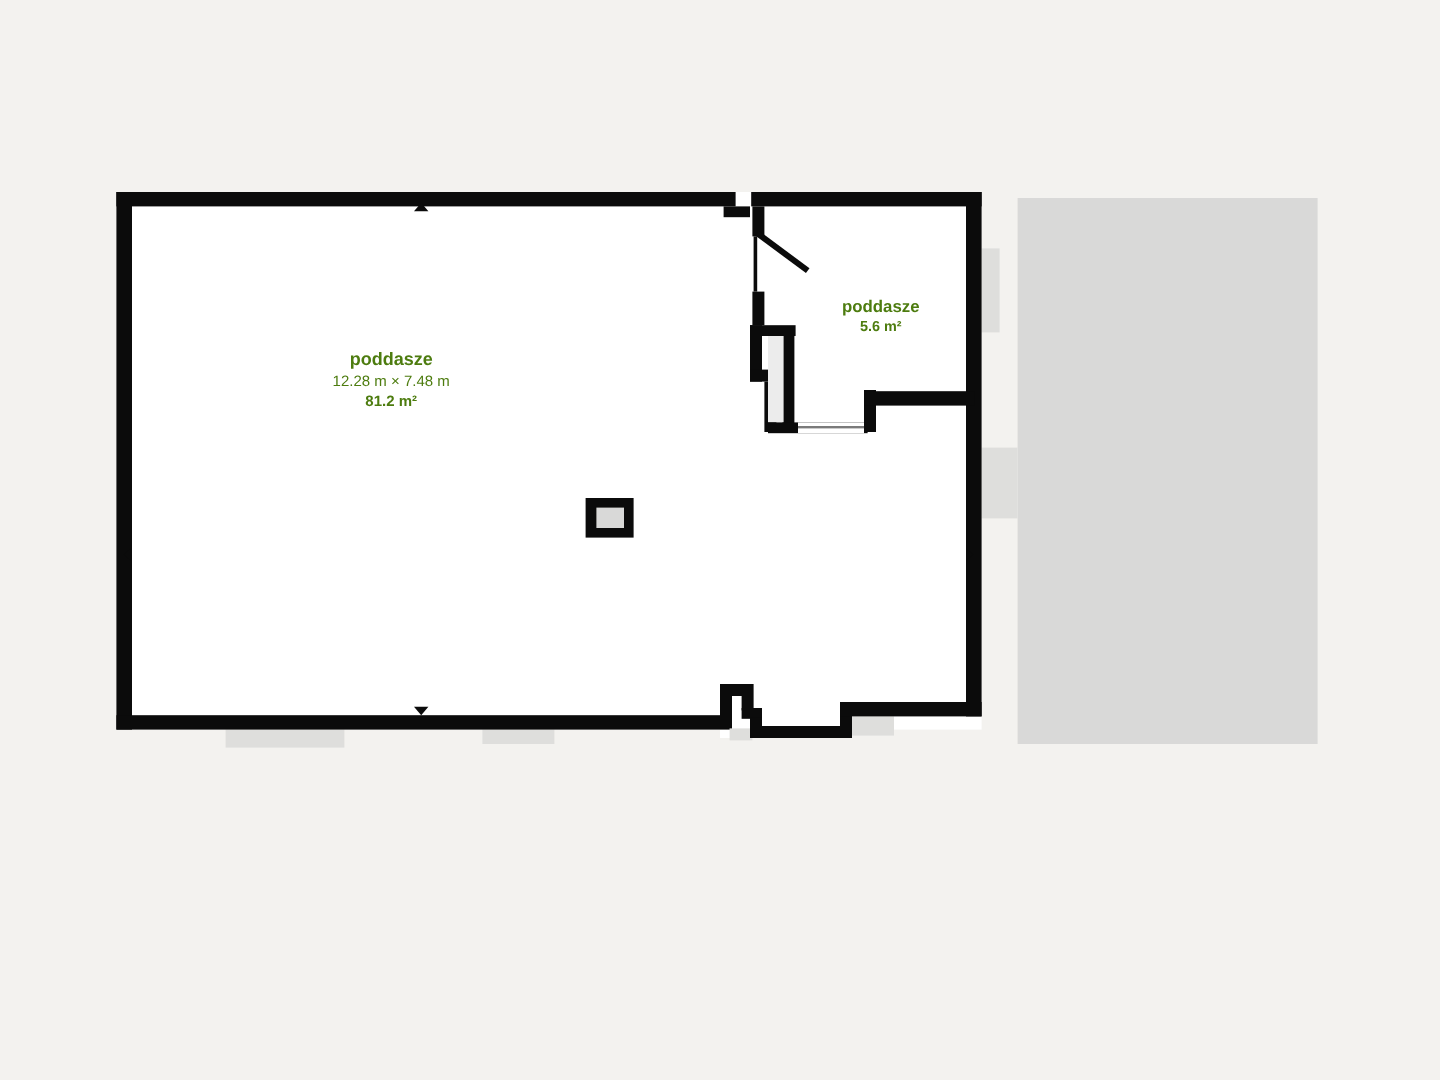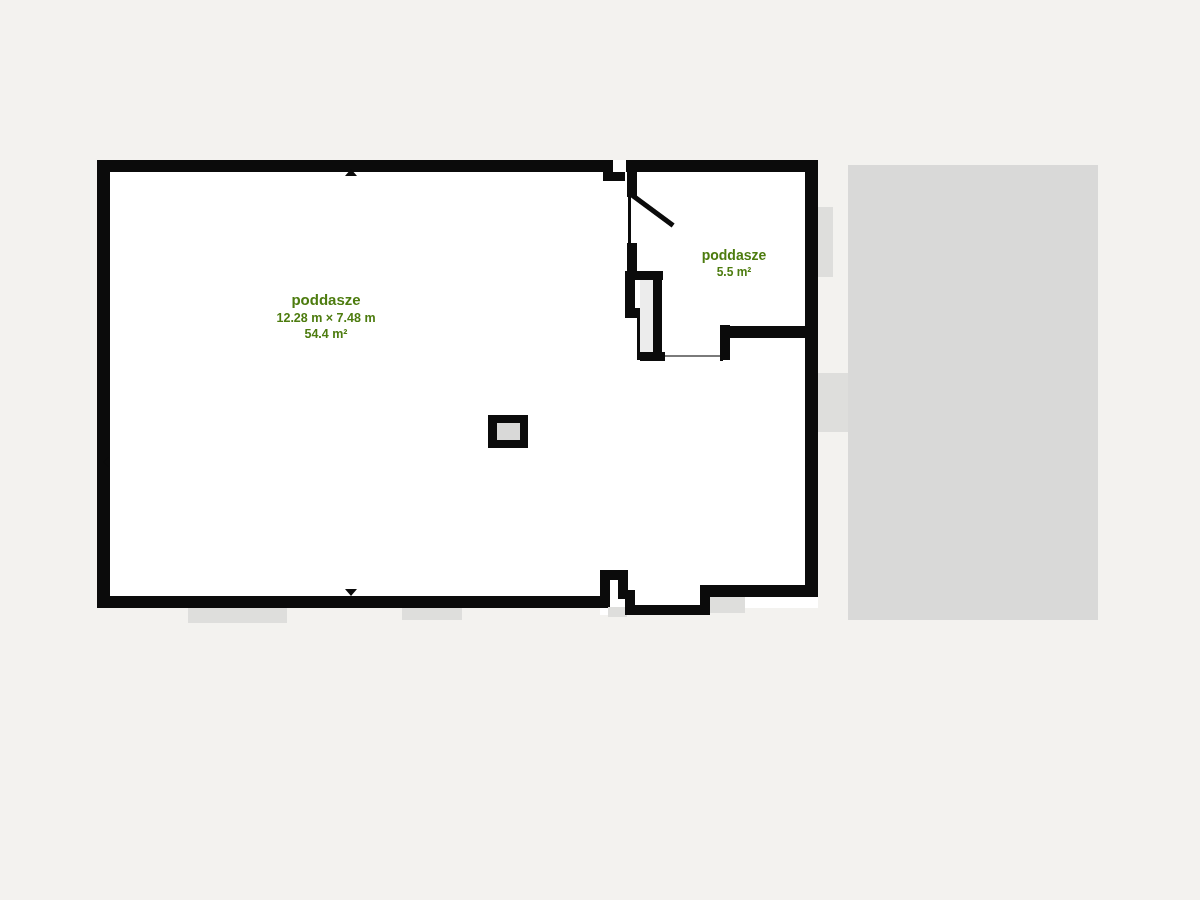--- a/index.html
+++ b/index.html
@@ -17,21 +17,21 @@
   .gray{background:#dededc;}
   .biggray{background:#d9d9d8;}
   .shaft{background:#ececec;}
   .room-label{
     position:absolute;
     text-align:center;
     color:#4d7c0f;
     transform:translateX(-50%);
   }
   .room-name{font-size:15px;font-weight:bold;line-height:1.25;}
-  .room-dims{font-size:12.5px;font-weight:bold;line-height:1.3;}
+  .room-dims{font-size:12.5px;font-weight:normal;line-height:1.3;}
   .room-area{font-size:12.5px;font-weight:bold;line-height:1.3;}
   .small .room-name{font-size:14px;}
   .small .room-area{font-size:12px;}
   .tri{position:absolute;width:0;height:0;}
   .tri-up{border-left:6px solid transparent;border-right:6px solid transparent;border-bottom:7px solid #0b0b0b;}
   .tri-down{border-left:6px solid transparent;border-right:6px solid transparent;border-top:7px solid #0b0b0b;}
   .tri-left{border-top:5px solid transparent;border-bottom:5px solid transparent;border-right:6px solid #0b0b0b;}
   .tri-right{border-top:5px solid transparent;border-bottom:5px solid transparent;border-left:6px solid #0b0b0b;}
   .door-swing{
     position:absolute;left:632px;top:192px;
@@ -94,25 +94,25 @@
   <div class="abs" style="left:497px;top:423px;width:23px;height:17px;background:#d9d9d8;"></div>
 
   <div class="tri tri-up" style="left:345px;top:169px;"></div>
   <div class="tri tri-down" style="left:345px;top:589px;"></div>
   <div class="tri tri-left" style="left:103px;top:457px;"></div>
   <div class="tri tri-right" style="left:805px;top:457px;"></div>
 
   <div class="room-label" style="left:326px;top:291px;">
     <div class="room-name">poddasze</div>
     <div class="room-dims">12.28 m × 7.48 m</div>
-    <div class="room-area">54.4 m²</div>
+    <div class="room-area">81.2 m²</div>
   </div>
   <div class="room-label small" style="left:734px;top:247px;">
     <div class="room-name">poddasze</div>
-    <div class="room-area">5.5 m²</div>
+    <div class="room-area">5.6 m²</div>
   </div>
 </div>
 
 <div class="footer">
   
   
   
   
   
 </div>

